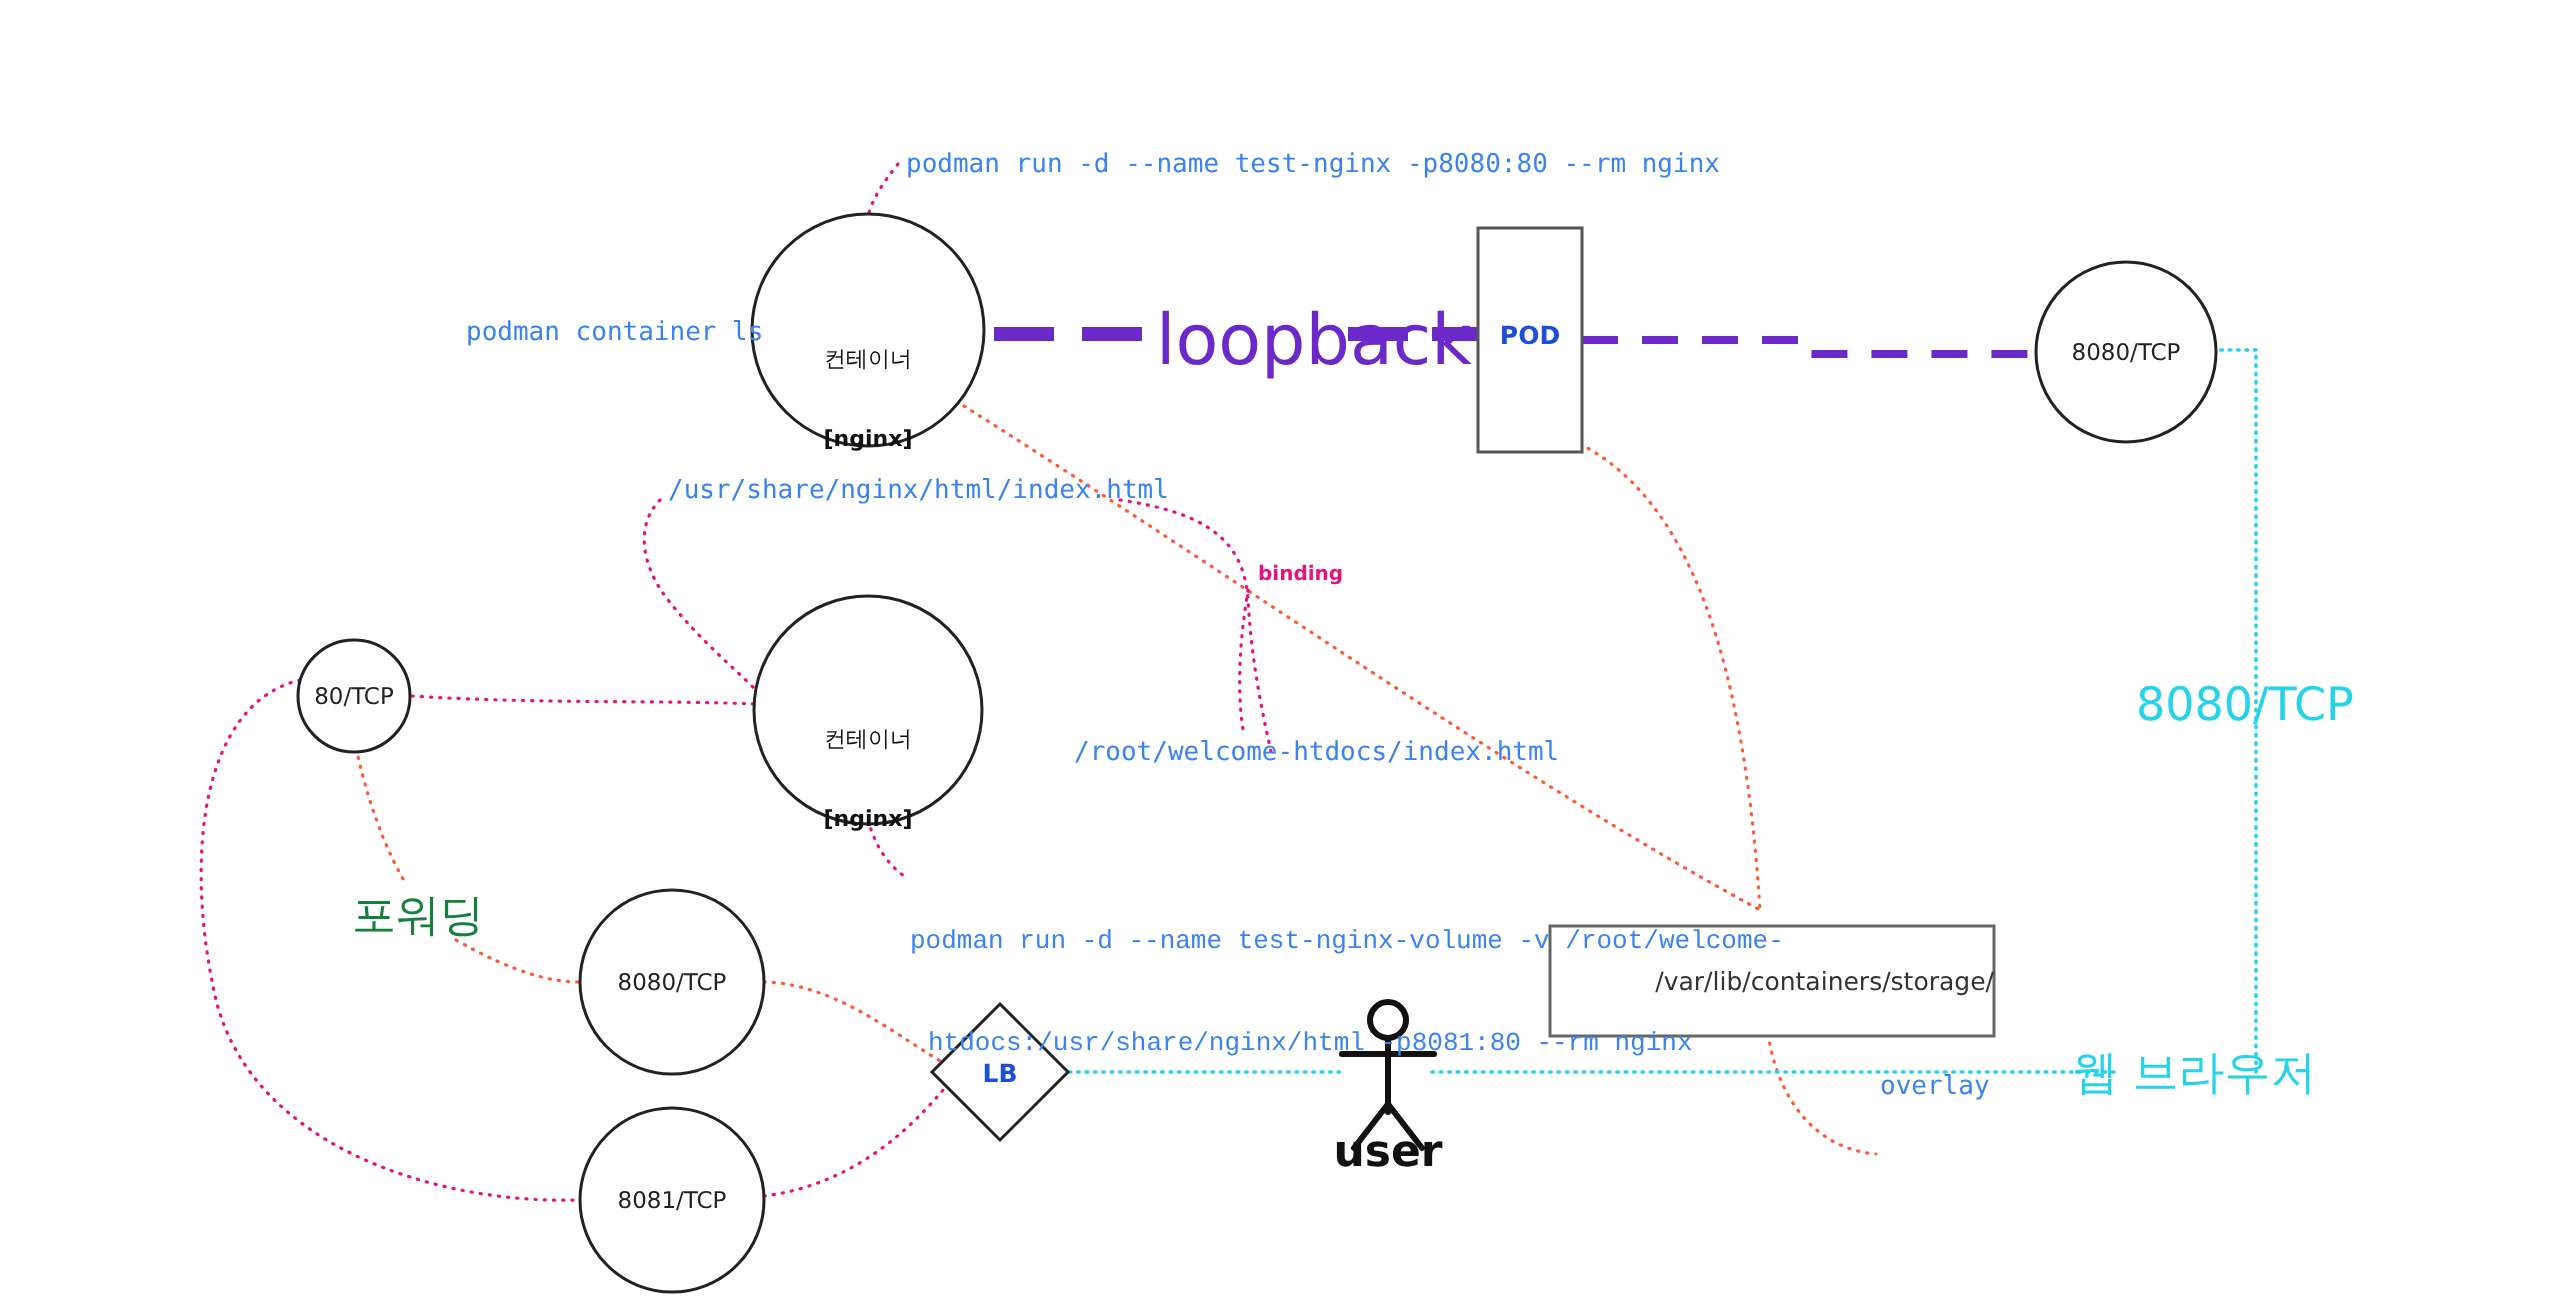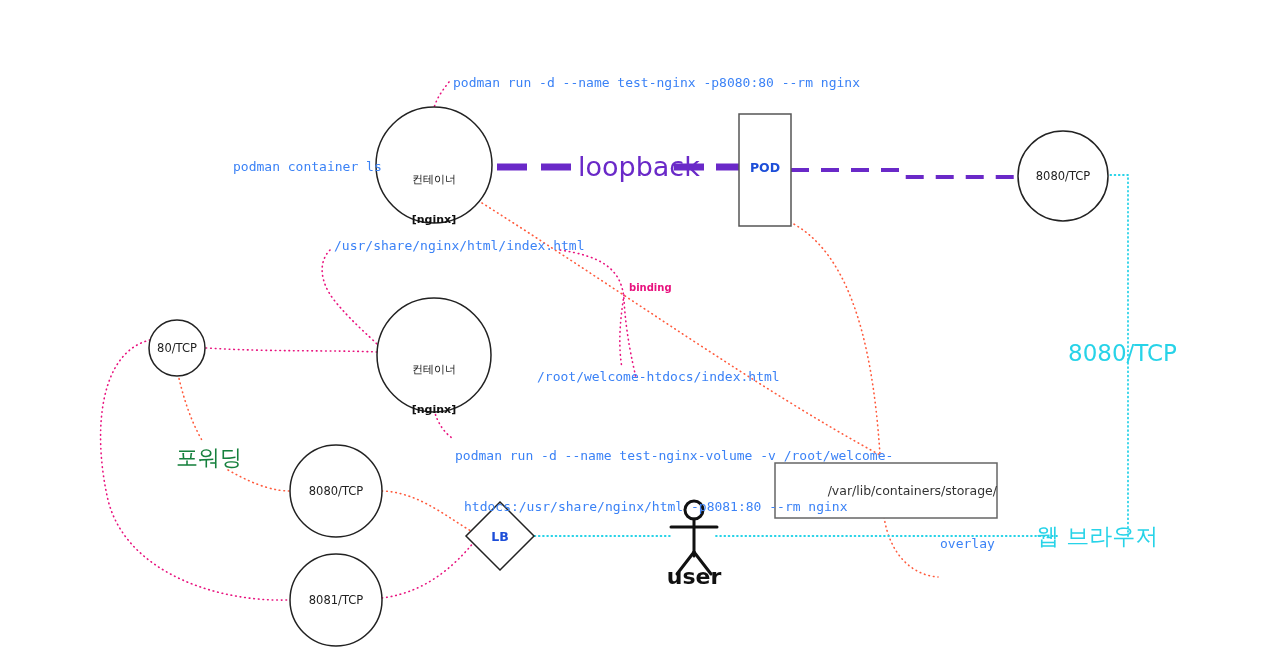--- a/index.html
+++ b/index.html
@@ -8,21 +8,21 @@
     font-family:"DejaVu Sans", sans-serif;
     width:1277px;height:648px;overflow:hidden;position:relative;
   }
   #canvas{position:absolute;left:0;top:0;width:1277px;height:648px;}
   .lbl{position:absolute;white-space:pre;}
   .mono{font-family:"DejaVu Sans Mono", monospace;font-size:13px;color:#3b82f6;letter-spacing:0px;}
   .node-kr{font-size:11px;color:#111;font-weight:400;text-align:center;}
   .node-kr b{font-weight:700;}
   .node-port{font-size:11.5px;color:#222;text-align:center;}
   .node-strong{font-size:12.5px;color:#1d4ed8;font-weight:700;text-align:center;}
-  .loopback-txt{font-size:27px;color:#6A29C8;font-family:"DejaVu Sans", sans-serif;letter-spacing:0px;}
+  .loopback-txt{font-size:35px;color:#6A29C8;font-family:"DejaVu Sans", sans-serif;letter-spacing:0px;}
   .binding-txt{font-size:10px;color:#E8127E;font-weight:700;font-family:"DejaVu Sans", sans-serif;}
   .forward-txt{font-size:22px;color:#15803d;font-family:"DejaVu Sans", sans-serif;}
   .cyan-txt{font-size:23px;color:#27D3E8;font-family:"DejaVu Sans", sans-serif;}
   .user-txt{font-size:22px;color:#111;font-weight:700;font-family:"DejaVu Sans", sans-serif;}
   .storage-txt{font-size:12.5px;color:#333;font-family:"DejaVu Sans", sans-serif;}
 </style>
 </head>
 <body>
 
 <svg id="canvas" viewBox="0 0 1277 648" xmlns="http://www.w3.org/2000/svg">
@@ -123,21 +123,21 @@
 
 <div class="lbl binding-txt" style="left:601px;top:282px;padding-left:28px;">binding</div>
 
 <div class="lbl node-kr" style="left:384px;top:336px;width:100px;">
   <div>컨테이너</div>
   <div><b>[nginx]</b></div>
 </div>
 
 <div class="lbl mono" style="left:537px;top:369px;">/root/welcome-htdocs/index.html</div>
 
-<div class="lbl mono" style="left:455px;top:413px;line-height:17px;">
+<div class="lbl mono" style="left:455px;top:428px;line-height:17px;font-family:Liberation Mono, monospace;">
   <div>podman run -d --name test-nginx-volume -v /root/welcome-</div>
   <div style="margin-left:9px;">htdocs:/usr/share/nginx/html -p8081:80 --rm nginx</div>
 </div>
 
 <div class="lbl node-port" style="left:127px;top:341px;width:100px;">80/TCP</div>
 
 <div class="lbl forward-txt" style="left:176px;top:443px;">포워딩</div>
 
 <div class="lbl node-port" style="left:286px;top:484px;width:100px;">8080/TCP</div>
 

